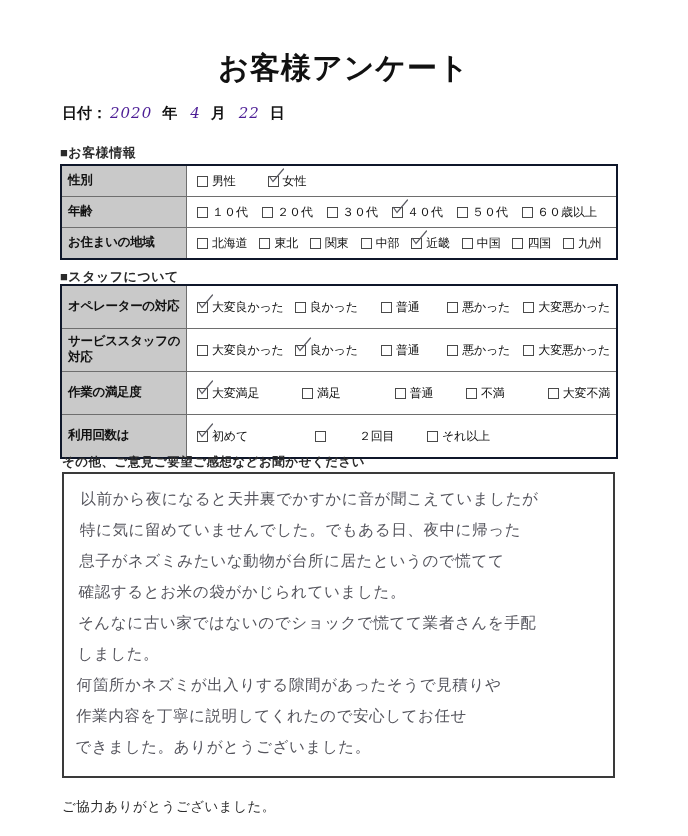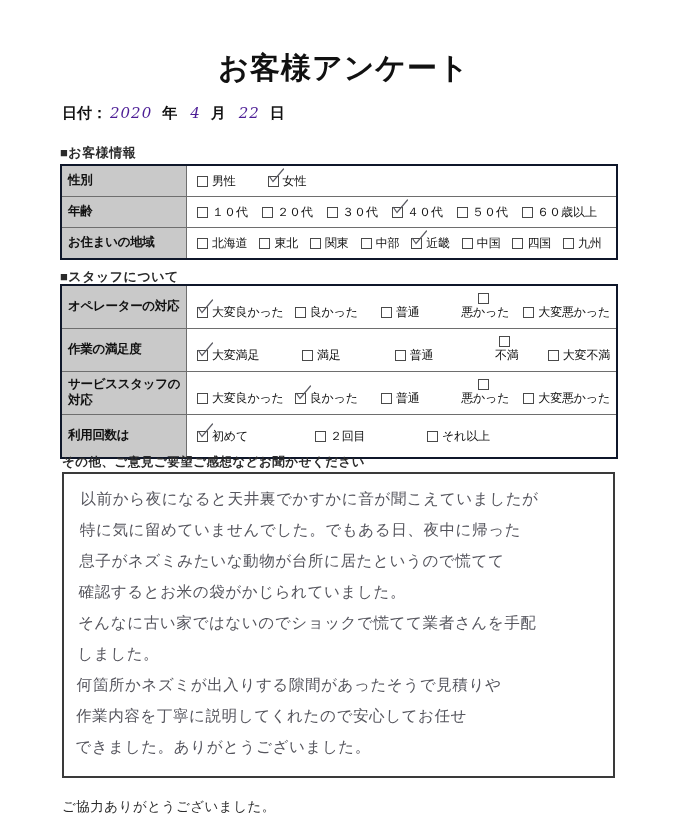--- a/index.html
+++ b/index.html
@@ -149,24 +149,24 @@
 
   
   #table-staff .row-label { height: 34px; }
   #table-staff .row-options { height: 34px; }
   #table-staff .opt-row { justify-content: flex-start; }
   #table-staff .opt { margin-right: 0; }
 
   .w-op  { width: 118px; }
   .w-op2 { width: 104px; }
   .w-op3 { width: 80px; }
-  .w-op4 { width: 92px; flex-direction: column; }
+  .w-op4 { width: 92px; }
 
   .u-first  { width: 118px; }
-  .u-second { width: 112px; }
+  .u-second { width: 112px; gap: 29px; }
 
   
   #comment-box {
     position: absolute;
     left: 62px;
     top: 472px;
     width: 553px;
     height: 306px;
     border: 2px solid #3a3a3a;
     background: #ffffff;
@@ -360,20 +360,54 @@
             </span>
             <span class="opt">
               <span class="box"></span>
               <span class="opt-label">大変悪かった</span>
             </span>
           </div>
         </td>
       </tr>
 
       <tr>
+        <td class="row-label">サービススタッフの対応</td>
+        <td class="row-options">
+          <div class="opt-row">
+            <span class="opt w-op">
+              <span class="box"></span>
+              <span class="opt-label">大変良かった</span>
+            </span>
+            <span class="opt w-op2">
+              <span class="box">
+                <span class="tick">
+                  <svg width="17" height="19" viewBox="0 0 17 19">
+                      <path d="M1.5 8.5 L5 13.5 L15.5 1" stroke="#5a5a62" stroke-width="1.2" fill="none" stroke-linecap="round"></path>
+                    </svg>
+                </span>
+              </span>
+              <span class="opt-label">良かった</span>
+            </span>
+            <span class="opt w-op3">
+              <span class="box"></span>
+              <span class="opt-label">普通</span>
+            </span>
+            <span class="opt w-op4">
+              <span class="box"></span>
+              <span class="opt-label">悪かった</span>
+            </span>
+            <span class="opt">
+              <span class="box"></span>
+              <span class="opt-label">大変悪かった</span>
+            </span>
+          </div>
+        </td>
+      </tr>
+
+      <tr>
         <td class="row-label">作業の満足度</td>
         <td class="row-options">
           <div class="opt-row">
             <span class="opt w-op">
               <span class="box">
                 <span class="tick">
                   <svg width="17" height="19" viewBox="0 0 17 19">
                       <path d="M1.5 8.5 L5 13.5 L15.5 1" stroke="#5a5a62" stroke-width="1.2" fill="none" stroke-linecap="round"></path>
                     </svg>
                 </span>
@@ -388,54 +422,20 @@
               <span class="box"></span>
               <span class="opt-label">普通</span>
             </span>
             <span class="opt w-op4">
               <span class="box"></span>
               <span class="opt-label">不満</span>
             </span>
             <span class="opt">
               <span class="box"></span>
               <span class="opt-label">大変不満</span>
-            </span>
-          </div>
-        </td>
-      </tr>
-
-      <tr>
-        <td class="row-label">サービススタッフの対応</td>
-        <td class="row-options">
-          <div class="opt-row">
-            <span class="opt w-op">
-              <span class="box"></span>
-              <span class="opt-label">大変良かった</span>
-            </span>
-            <span class="opt w-op2">
-              <span class="box">
-                <span class="tick">
-                  <svg width="17" height="19" viewBox="0 0 17 19">
-                      <path d="M1.5 8.5 L5 13.5 L15.5 1" stroke="#5a5a62" stroke-width="1.2" fill="none" stroke-linecap="round"></path>
-                    </svg>
-                </span>
-              </span>
-              <span class="opt-label">良かった</span>
-            </span>
-            <span class="opt w-op3">
-              <span class="box"></span>
-              <span class="opt-label">普通</span>
-            </span>
-            <span class="opt w-op4">
-              <span class="box"></span>
-              <span class="opt-label">悪かった</span>
-            </span>
-            <span class="opt">
-              <span class="box"></span>
-              <span class="opt-label">大変悪かった</span>
             </span>
           </div>
         </td>
       </tr>
 
       <tr>
         <td class="row-label">利用回数は</td>
         <td class="row-options">
           <div class="opt-row">
             <span class="opt u-first">

